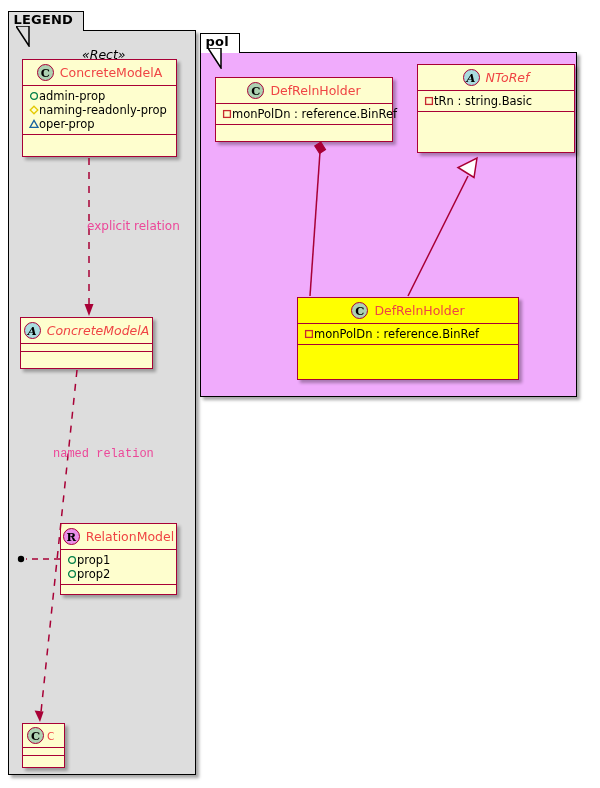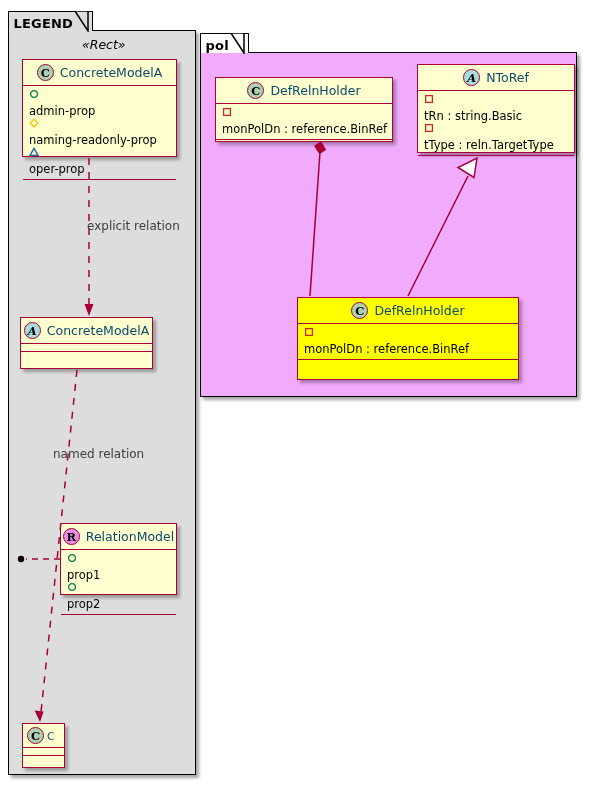--- a/index.html
+++ b/index.html
@@ -24,26 +24,27 @@
   }
   .pkg-body { width: 100%; height: 100%; box-sizing: border-box; }
   .pkg-tab {
     position: absolute;
     top: -20px; left: -1.5px;
     height: 20px;
     box-sizing: border-box;
     border: 1.5px solid #000000;
     border-bottom: none;
     display: flex;
-    align-items: flex-end;
-    padding: 0 3px 0 5px;
+    align-items: flex-start;
+    padding: 0 10px 0 5px;
     font-size: 13px;
     font-weight: bold;
     color: #000000;
     letter-spacing: .2px;
+    flex-direction: column;
   }
   .pkg-tab .fold {
     display: inline-block;
     width: 14px; height: 100%;
     position: relative;
     margin-left: 2px;
   }
   .pkg-tab .fold svg { position: absolute; top: -1px; left: 0; }
 
   
@@ -59,35 +60,34 @@
     display: flex;
     align-items: center;
     justify-content: center;
     gap: 6px;
     padding: 4px 7px;
     border-bottom: 1.5px solid #A80036;
     font-size: 12.5px;
     white-space: nowrap;
   }
   .cls-head.left { justify-content: flex-start; }
-  .cls-name { color: #0c4a6e; }
-  .cls-name.italic { font-weight: normal; }
+  .cls-name { color: #ef4444; }
+  .cls-name.italic { font-style: italic; font-weight: normal; }
   .cls-attrs {
     padding: 3px 6px 3px 6px;
     border-bottom: 1.5px solid #A80036;
   }
   .cls-attrs.empty { padding: 0; height: 7px; }
   .cls-ops { height: 7px; }
   .attr {
     display: flex;
-    gap: 5px;
+    align-items: center;
     line-height: 14px;
     font-size: 11.5px;
     white-space: nowrap;
-    flex-direction: column;
   }
 
   
   .badge {
     width: 17px; height: 17px;
     border-radius: 50%;
     display: inline-flex;
     align-items: center;
     justify-content: center;
     font-size: 11.5px;
@@ -109,21 +109,21 @@
     font-style: italic;
     font-size: 12.5px;
     color: #000;
     white-space: nowrap;
   }
 
   
   .edge-label {
     position: absolute;
     font-size: 12px;
-    color: #404040;
+    color: #ec4899;
     white-space: nowrap;
     background: transparent;
   }
 
   
   #edges {
     position: absolute;
     left: 0; top: 0;
     width: 600px; height: 788px;
     pointer-events: none;
@@ -137,21 +137,21 @@
     <span>LEGEND</span>
     <span class="fold">
       <svg width="14" height="21" viewBox="0 0 14 21">
           <path d="M0,0 L13,20 L13,0 Z" fill="#DDDDDD" stroke="#000000" stroke-width="1.5"></path>
         </svg>
     </span>
   </div>
   <div class="pkg-body"></div>
 </div>
 
-<div class="stereo" style="left:82px; top:37px;">«Rect»</div>
+<div class="stereo" style="left:82px; top:47px;">«Rect»</div>
 
 <div class="cls" style="left:22px; top:59px; width:155px; height:98px;">
   <div class="cls-head">
     <span class="badge badge-C">C</span>
     <span class="cls-name">ConcreteModelA</span>
   </div>
   <div class="cls-attrs">
     <div class="attr">
       <svg class="vis" viewBox="0 0 10 10">
           <circle cx="5" cy="5" r="3.4" fill="none" stroke="#038048" stroke-width="1.3"></circle>
@@ -247,26 +247,20 @@
     <span class="badge badge-A">A</span>
     <span class="cls-name italic">NToRef</span>
   </div>
   <div class="cls-attrs">
     <div class="attr">
       <svg class="vis" viewBox="0 0 10 10">
           <rect x="1.6" y="1.6" width="6.8" height="6.8" fill="none" stroke="#C82930" stroke-width="1.3"></rect>
         </svg>
       <span>tRn : string.Basic</span>
     </div>
-    <div class="attr">
-      <svg class="vis" viewBox="0 0 10 10">
-          <rect x="1.6" y="1.6" width="6.8" height="6.8" fill="none" stroke="#C82930" stroke-width="1.3"></rect>
-        </svg>
-      <span>tType : reln.TargetType</span>
-    </div>
   </div>
   <div class="cls-ops"></div>
 </div>
 
 <div class="cls hl" style="left:297px; top:297px; width:222px; height:83px;">
   <div class="cls-head">
     <span class="badge badge-C">C</span>
     <span class="cls-name">DefRelnHolder</span>
   </div>
   <div class="cls-attrs">
@@ -302,13 +296,13 @@
     <path d="M320.8,142 L325.5,149.5 L319.6,153.5 L314.8,146 Z" fill="#A80036" stroke="#A80036" stroke-width="1.2"></path>
   </g>
 
   <g>
     <line x1="408" y1="296" x2="468" y2="176" stroke="#A80036" stroke-width="1.5"></line>
     <path d="M477,158 L474,177.5 L458,167.5 Z" fill="#FFFFFF" stroke="#A80036" stroke-width="1.5"></path>
   </g>
 </svg>
 
 <div class="edge-label" style="left:87px; top:219px;">explicit relation</div>
-<div class="edge-label" style="left:53px; top:447px;">named relation</div>
+<div class="edge-label" style="left:53px; top:447px;font-family:Liberation Mono, monospace;">named relation</div>
 
 </body></html>

